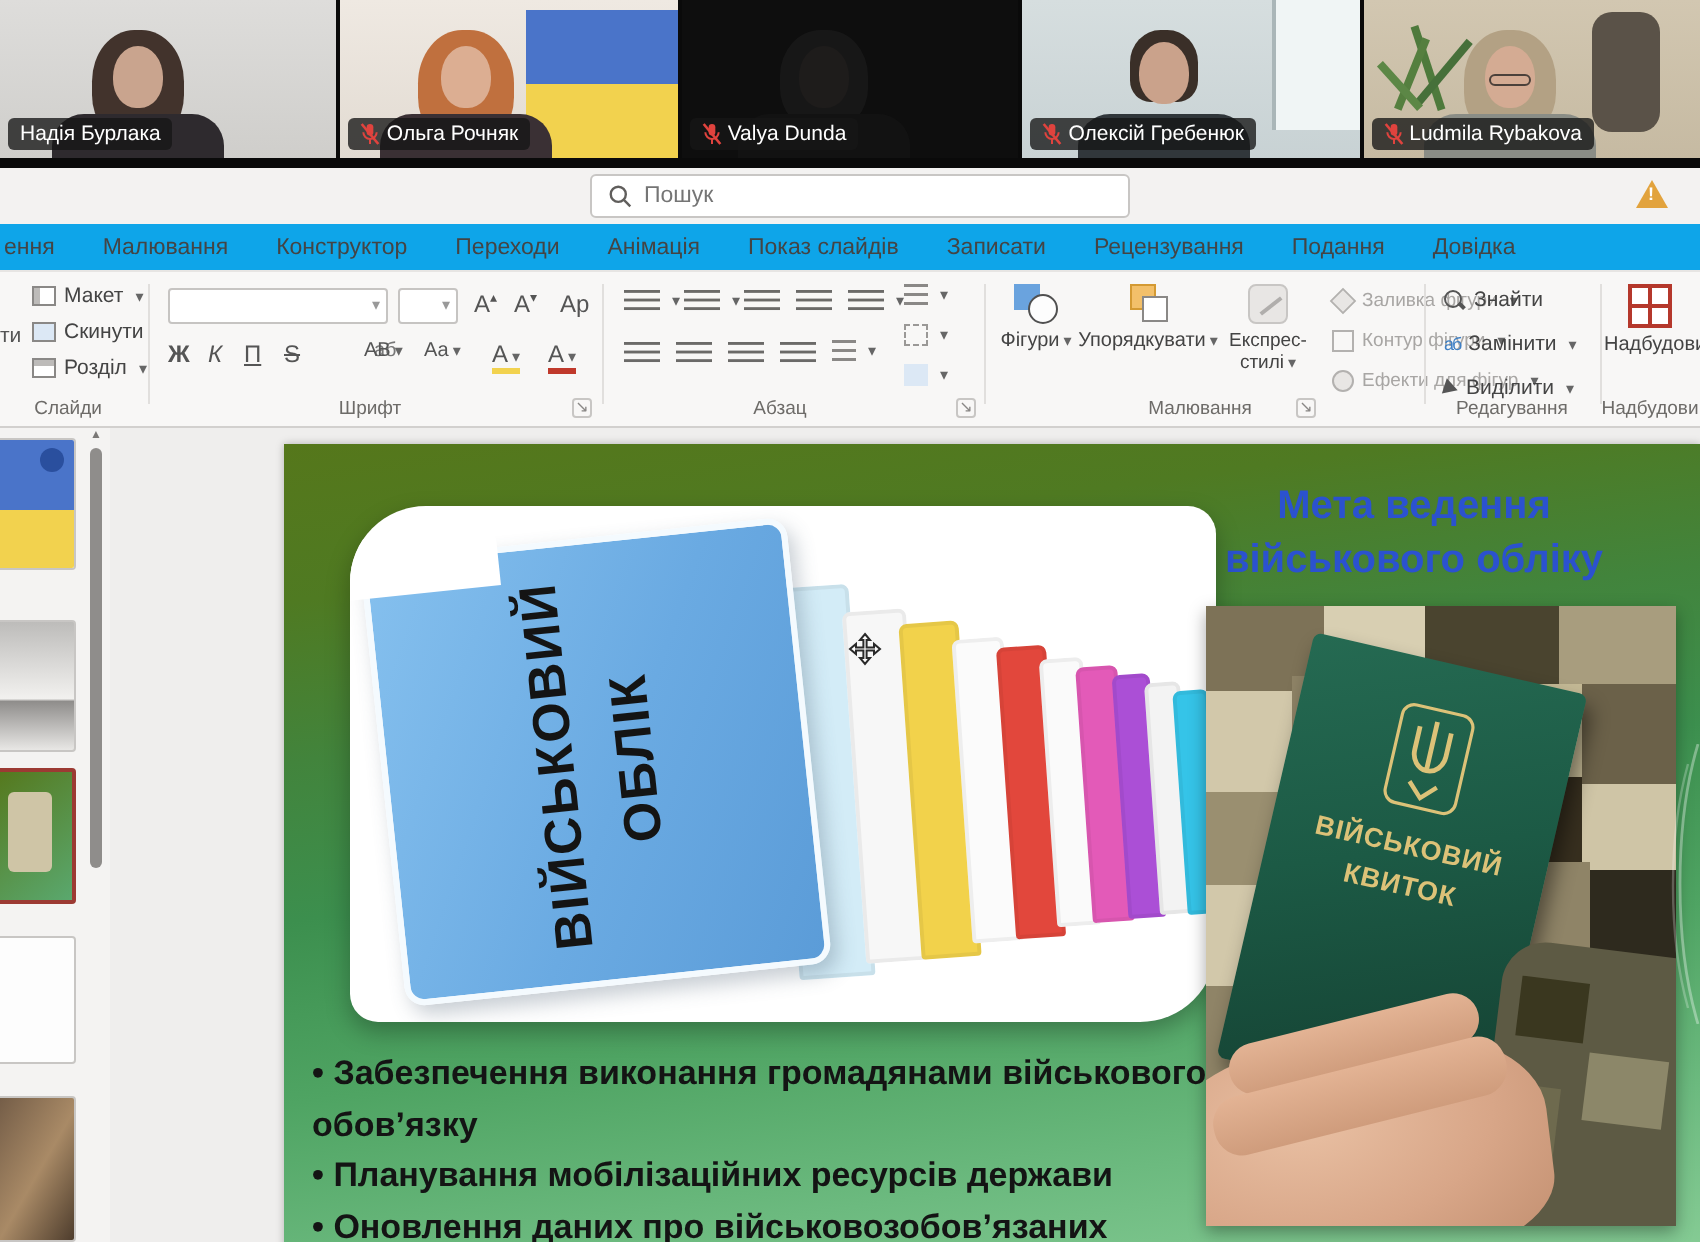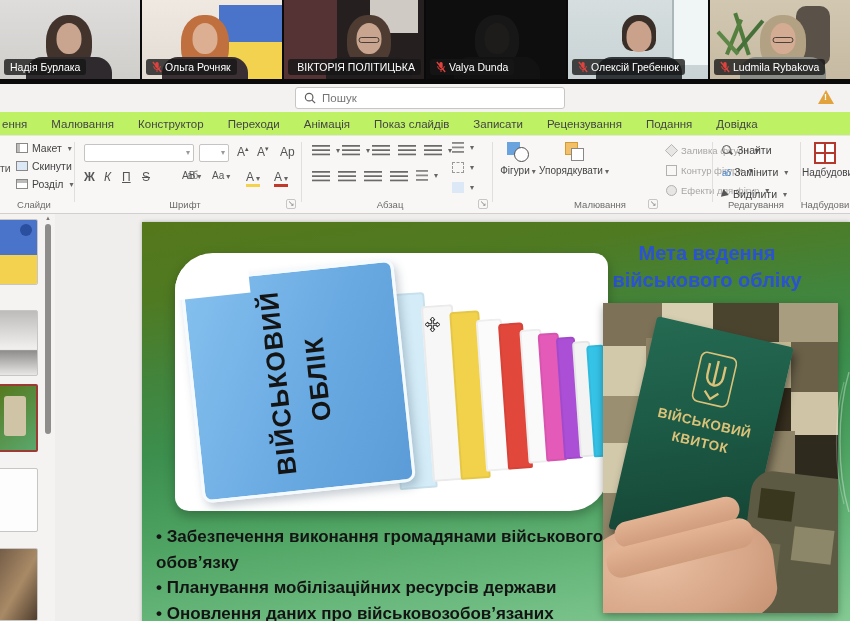--- a/index.html
+++ b/index.html
@@ -32,21 +32,21 @@
     display:flex; align-items:center; gap:6px; padding:0 8px; }
   .searchbox input{ border:none; outline:none; flex:1; font-size:11.5px; color:#605e5c;
     font-family:"Liberation Sans",sans-serif; background:transparent; }
   .warn{ position:absolute; right:16px; top:6px; width:0; height:0;
     border-left:8px solid transparent; border-right:8px solid transparent;
     border-bottom:14px solid #e2a33d; }
   .warn::after{ content:"!"; position:absolute; left:-2px; top:2px; color:#fff;
     font-size:9px; font-weight:bold; }
   
   .menubar{ position:absolute; left:0; top:112px; width:850px; height:23px;
-    background:#bef264; display:flex; align-items:center; font-size:11.5px; color:#444; }
+    background:#0ea5e9; display:flex; align-items:center; font-size:11.5px; color:#444; }
   .mtab{ padding:3px 12px; cursor:default; white-space:nowrap; }
   .mtab:first-child{ padding-left:2px; }
   
   .ribbon{ position:absolute; left:0; top:135px; width:850px; height:79px;
     background:#f8f7f6; border-top:1px solid #e7e5e3; border-bottom:1px solid #d2d0ce;
     font-size:10.5px; color:#444; }
   .rsep{ position:absolute; top:6px; height:60px; width:1px; background:#e1dfdd; }
   .glabel{ position:absolute; bottom:3px; font-size:9.5px; color:#6d6b68; text-align:center; }
   .launcher{ position:absolute; bottom:4px; font-size:8px; color:#8a8886;
     border:1px solid #c8c6c4; border-radius:2px; width:10px; height:10px; line-height:8px; text-align:center; }
@@ -177,39 +177,20 @@
         <svg width="10" height="12" viewBox="0 0 12 14">
             <rect x="4" y="1" width="4" height="7" rx="2" fill="#e0433e"></rect>
             <path d="M2 6a4 4 0 0 0 8 0" fill="none" stroke="#e0433e" stroke-width="1.2"></path>
             <line x1="6" y1="10" x2="6" y2="13" stroke="#e0433e" stroke-width="1.2"></line>
             <line x1="1" y1="1" x2="11" y2="13" stroke="#e0433e" stroke-width="1.6"></line>
           </svg>
         <span>Ольга Рочняк</span>
       </div>
     </div>
 
-    <div class="tile" style="background:#261f20;">
-      <div style="position:absolute;left:0;top:0;width:38%;height:100%;background:#553233;"></div>
-      <div style="position:absolute;right:6px;top:0;width:34%;height:42%;background:#cfcac4;"></div>
-      <div class="person" style="left:40px;bottom:-2px;">
-        <div class="hair" style="background:#4e3c33;width:44px;height:52px;"></div>
-        <div class="head" style="background:#c9a48e;"></div>
-        <div class="glasses"></div>
-        <div class="torso" style="background:#221d1f;"></div>
-      </div>
-      <div class="nametag">
-        <svg width="10" height="12" viewBox="0 0 12 14">
-            <rect x="4" y="1" width="4" height="7" rx="2" fill="#e0433e"></rect>
-            <path d="M2 6a4 4 0 0 0 8 0" fill="none" stroke="#e0433e" stroke-width="1.2"></path>
-            <line x1="6" y1="10" x2="6" y2="13" stroke="#e0433e" stroke-width="1.2"></line>
-            <line x1="1" y1="1" x2="11" y2="13" stroke="#e0433e" stroke-width="1.6"></line>
-          </svg>
-        <span>ВІКТОРІЯ ПОЛІТИЦЬКА</span>
-      </div>
-    </div>
 
     <div class="tile" style="background:#0e0e0e;">
       <div class="person" style="left:26px;bottom:-2px;opacity:.6;">
         <div class="hair" style="background:#1e1e1e;width:44px;height:50px;"></div>
         <div class="head" style="background:#2a2624;"></div>
         <div class="torso" style="background:#161616;"></div>
       </div>
       <div class="nametag">
         <svg width="10" height="12" viewBox="0 0 12 14">
             <rect x="4" y="1" width="4" height="7" rx="2" fill="#e0433e"></rect>
@@ -368,20 +349,25 @@
     <div class="launcher" style="left:478px;"></div>
     <div class="rsep" style="left:492px;"></div>
 
     <div class="bigbtn" style="left:494px;">
       <div class="shapes-ic"></div>
       <span class="caret">Фігури</span>
     </div>
     <div class="bigbtn" style="left:538px;width:72px;">
       <div class="arr-ic"></div>
       <span class="caret">Упорядкувати</span>
+    </div>
+    <div class="bigbtn grey" style="left:608px;width:52px;font-size:9.5px;">
+      <div class="qs-ic"></div>
+      <span>Експрес-</span><br>
+      <span class="caret">стилі</span>
     </div>
     <div class="rbtn caret grey" style="left:666px;top:9px;font-size:9.5px;">
         <span class="mini-shape d"></span>
         <span>Заливка фігури</span>
       </div>
     <div class="rbtn caret grey" style="left:666px;top:29px;font-size:9.5px;">
         <span class="mini-shape" style="background:none;"></span>
         <span>Контур фігури</span>
       </div>
     <div class="rbtn caret grey" style="left:666px;top:49px;font-size:9.5px;">

